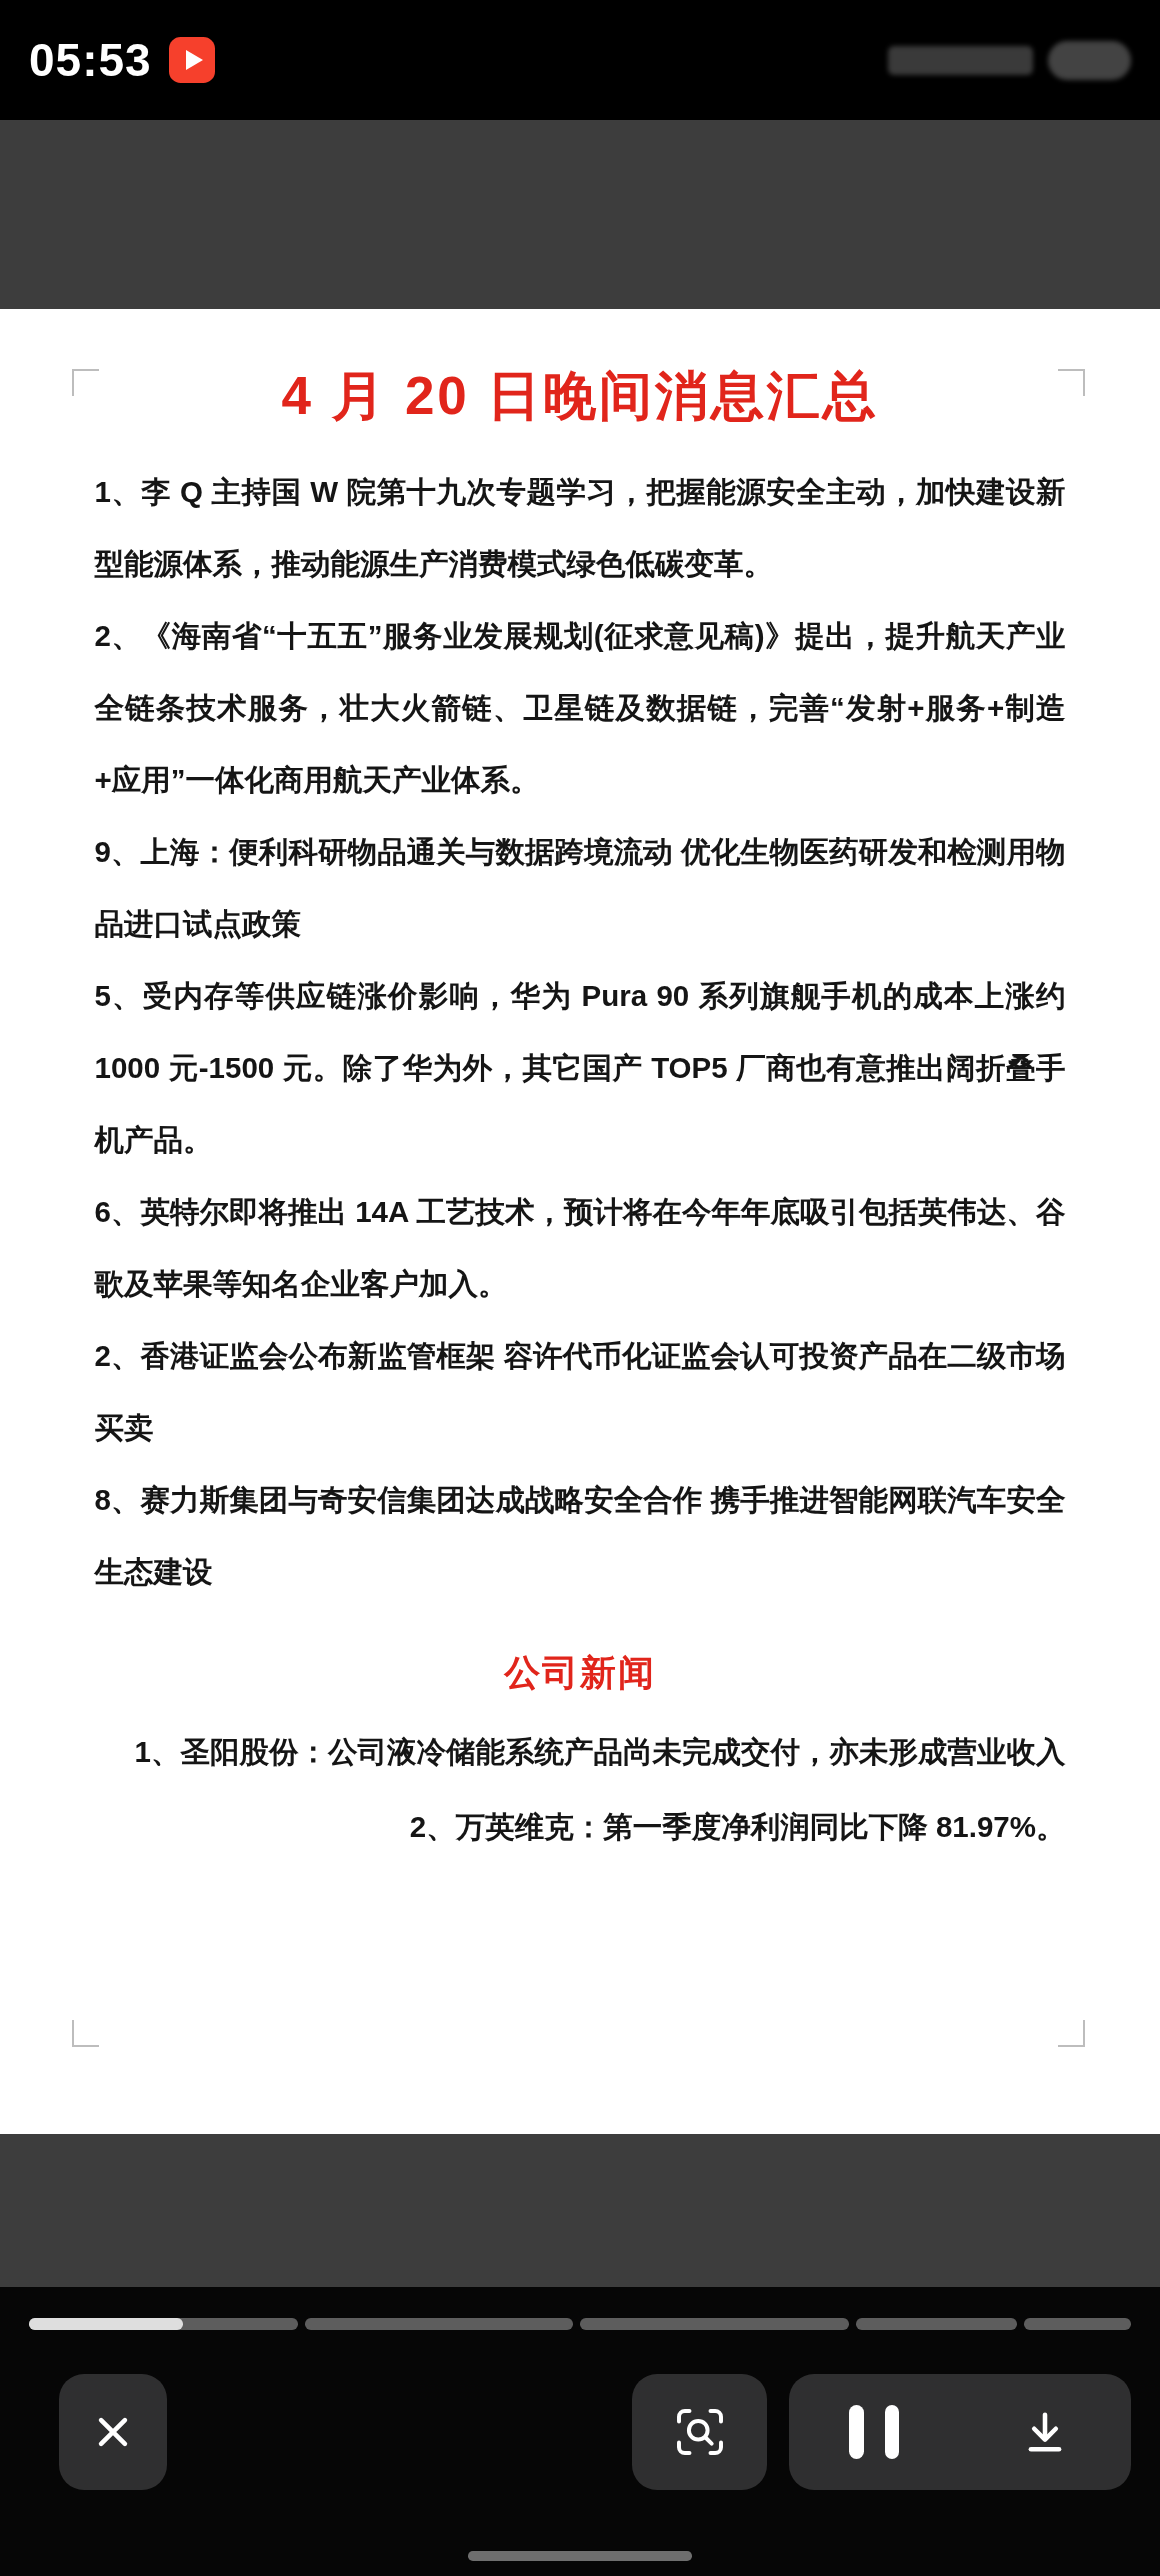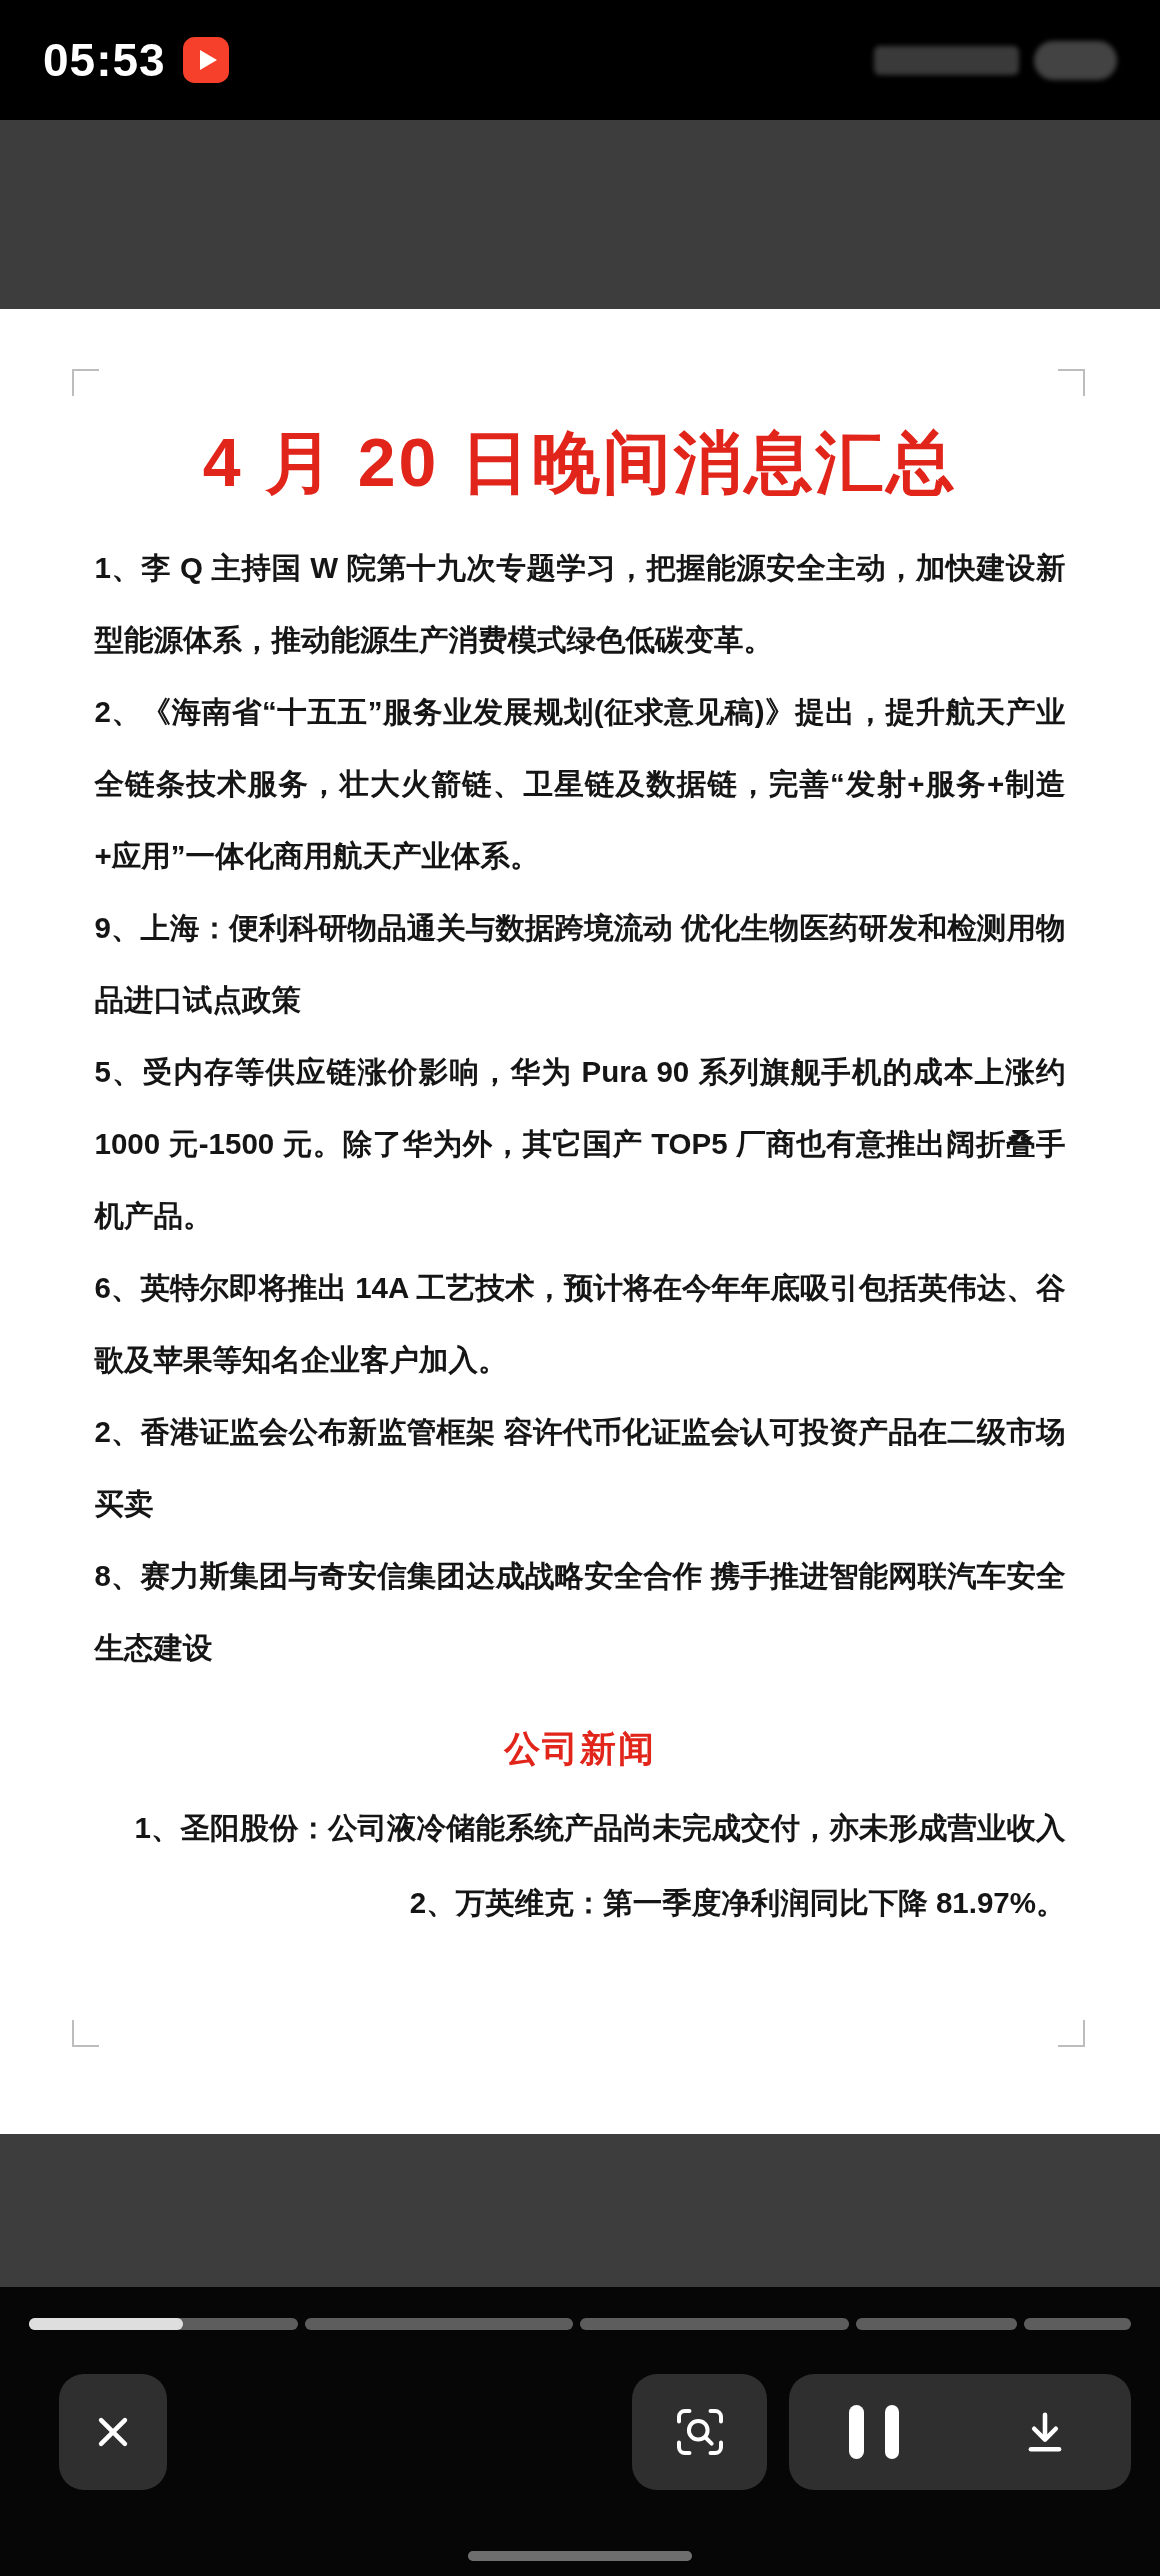--- a/index.html
+++ b/index.html
@@ -7,21 +7,21 @@
   body {
     background:#000;
     font-family:"Liberation Sans","DejaVu Sans",sans-serif;
     position:relative;
     overflow:hidden;
   }
 
   
   .status-bar {
     position:absolute; top:0; left:0; width:100%; height:120px;
-    background:#000; display:flex; align-items:center; padding:0 43px;
+    background:#000; display:flex; align-items:center; padding:0 29px;
   }
   .time { color:#fff; font-size:46px; font-weight:700; letter-spacing:1px; }
   .play-badge {
     width:46px; height:46px; border-radius:11.6px;
     background:var(--play-badge-red,#f6402c);
     margin-left:17.4px; display:flex; align-items:center; justify-content:center;
   }
   .play-tri {
     width:0; height:0; margin-left:4.8px;
     border-left:17.4px solid #fff;
@@ -37,23 +37,23 @@
 
   
   .page { position:absolute; top:309px; height:1825px; left:0; width:100%; background:var(--page-white,#fff); }
   .crop { position:absolute; width:27px; height:27px; }
   .crop.tl { left:72px;  top:60px;   border-top:2.9px solid #bdbdbd;    border-left:2.9px solid #bdbdbd; }
   .crop.tr { right:75px; top:60px;   border-top:2.9px solid #bdbdbd;    border-right:2.9px solid #bdbdbd; }
   .crop.bl { left:72px;  top:1711px; border-bottom:2.9px solid #bdbdbd; border-left:2.9px solid #bdbdbd; }
   .crop.br { right:75px; top:1711px; border-bottom:2.9px solid #bdbdbd; border-right:2.9px solid #bdbdbd; }
 
   .doc-title {
-    margin-top:109px; text-align:center;
+    margin-top:52px; text-align:center;
     color:var(--accent-red,#e1251b);
-    font-size:68px; font-weight:700; letter-spacing:2.9px;
+    font-size:53px; font-weight:700; letter-spacing:2.9px;
   }
   .news-body { width:971px; margin:23px auto 0; }
   .news-item {
     font-size:29.5px; line-height:72px; font-weight:700;
     color:#151515; text-align:justify; text-justify:inter-character;
   }
   .section-title {
     margin-top:41px; text-align:center;
     color:var(--accent-red,#e1251b);
     font-size:36px; font-weight:700; letter-spacing:1.9px;

